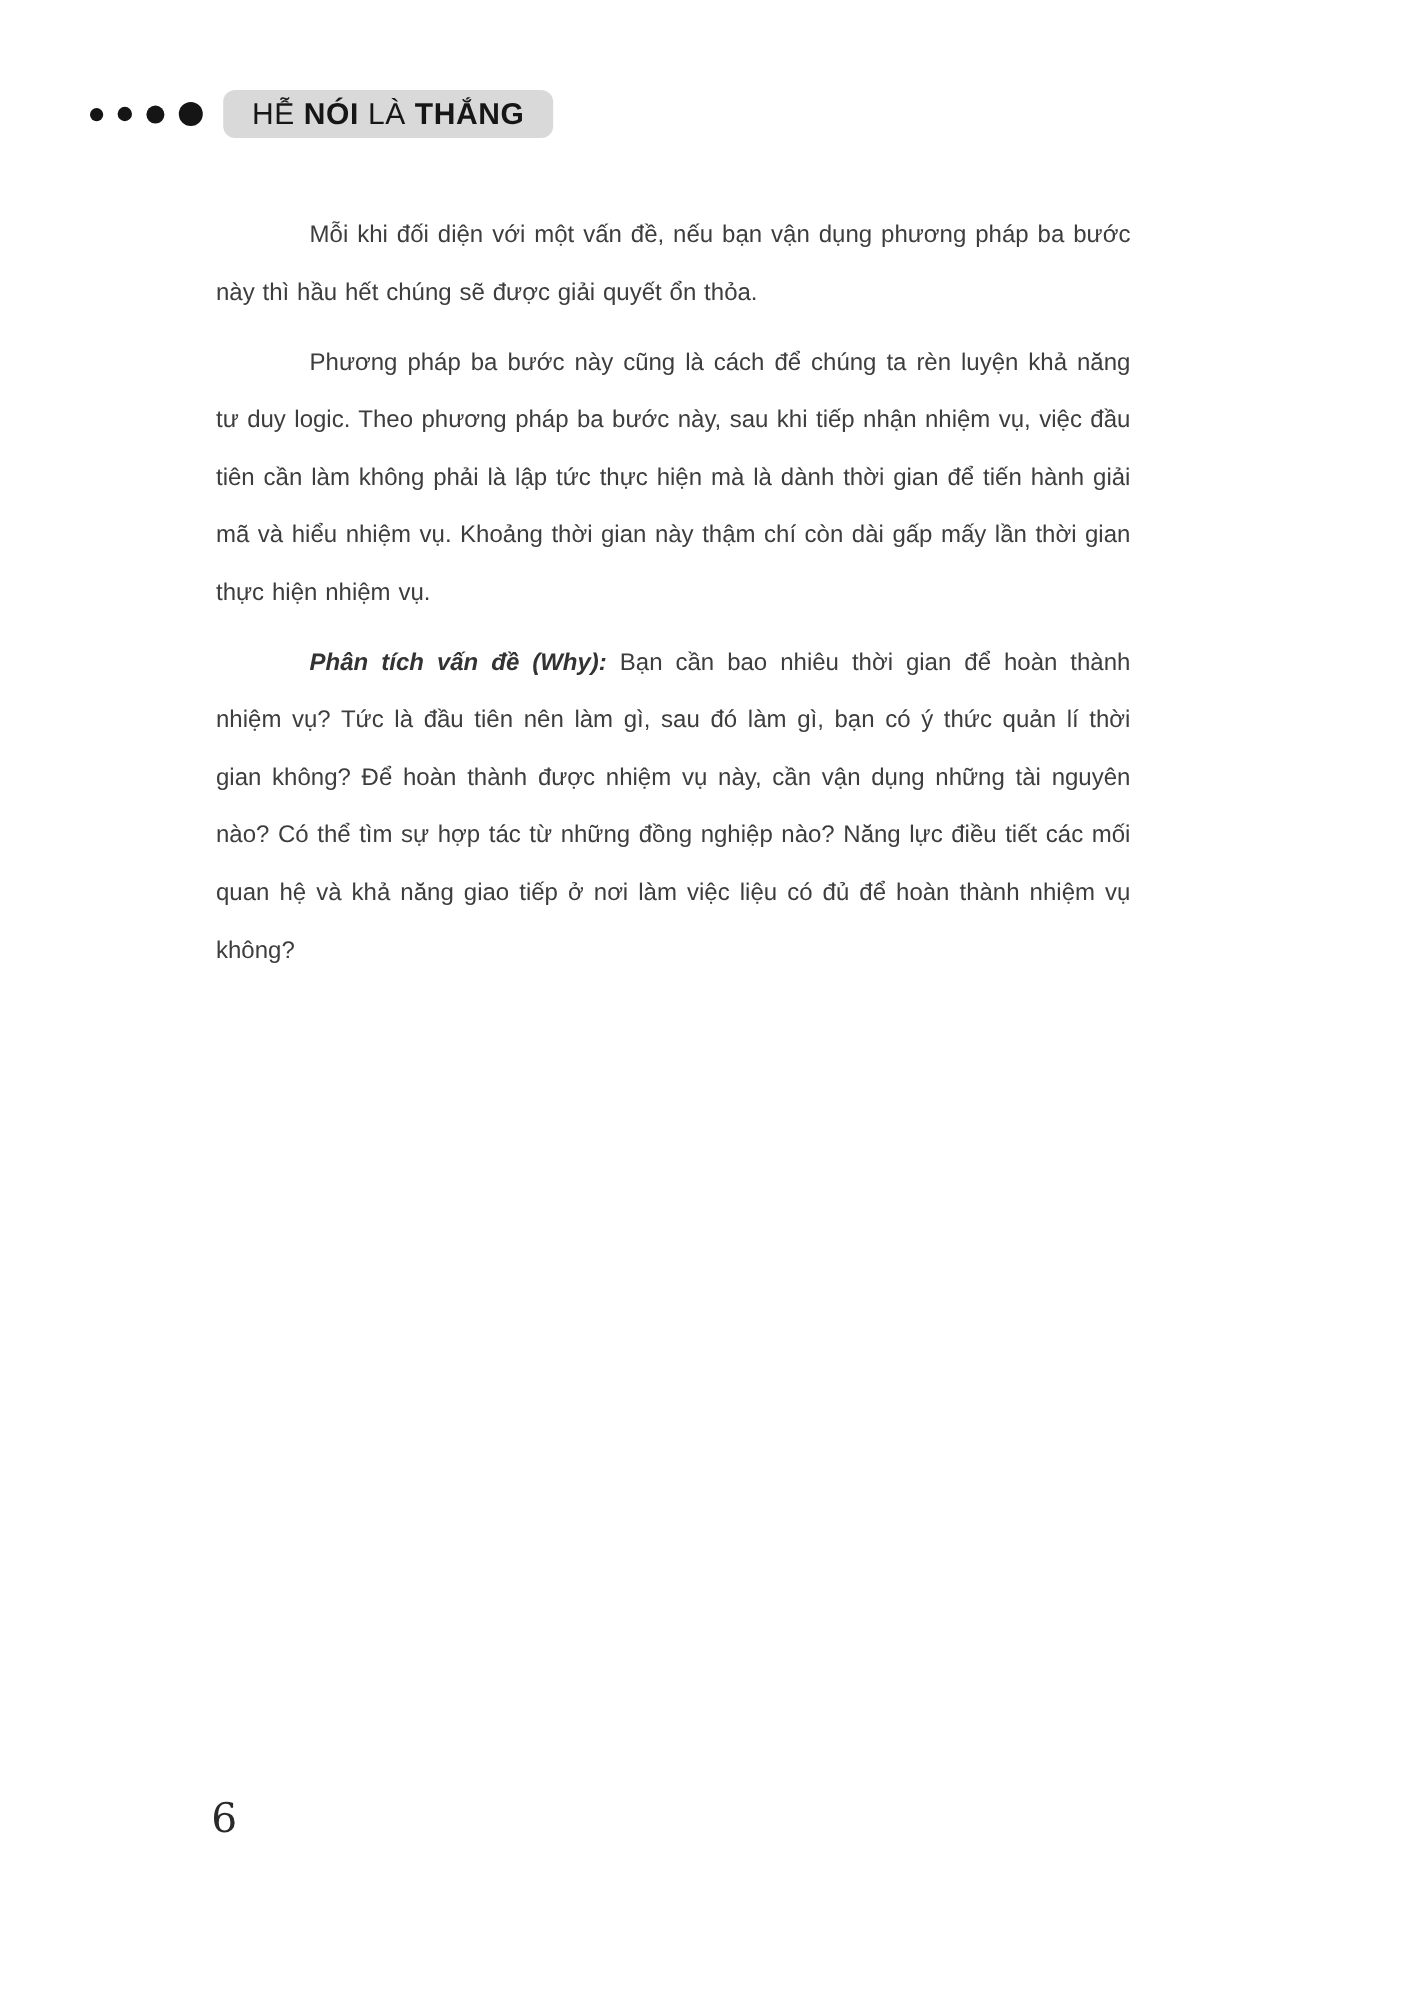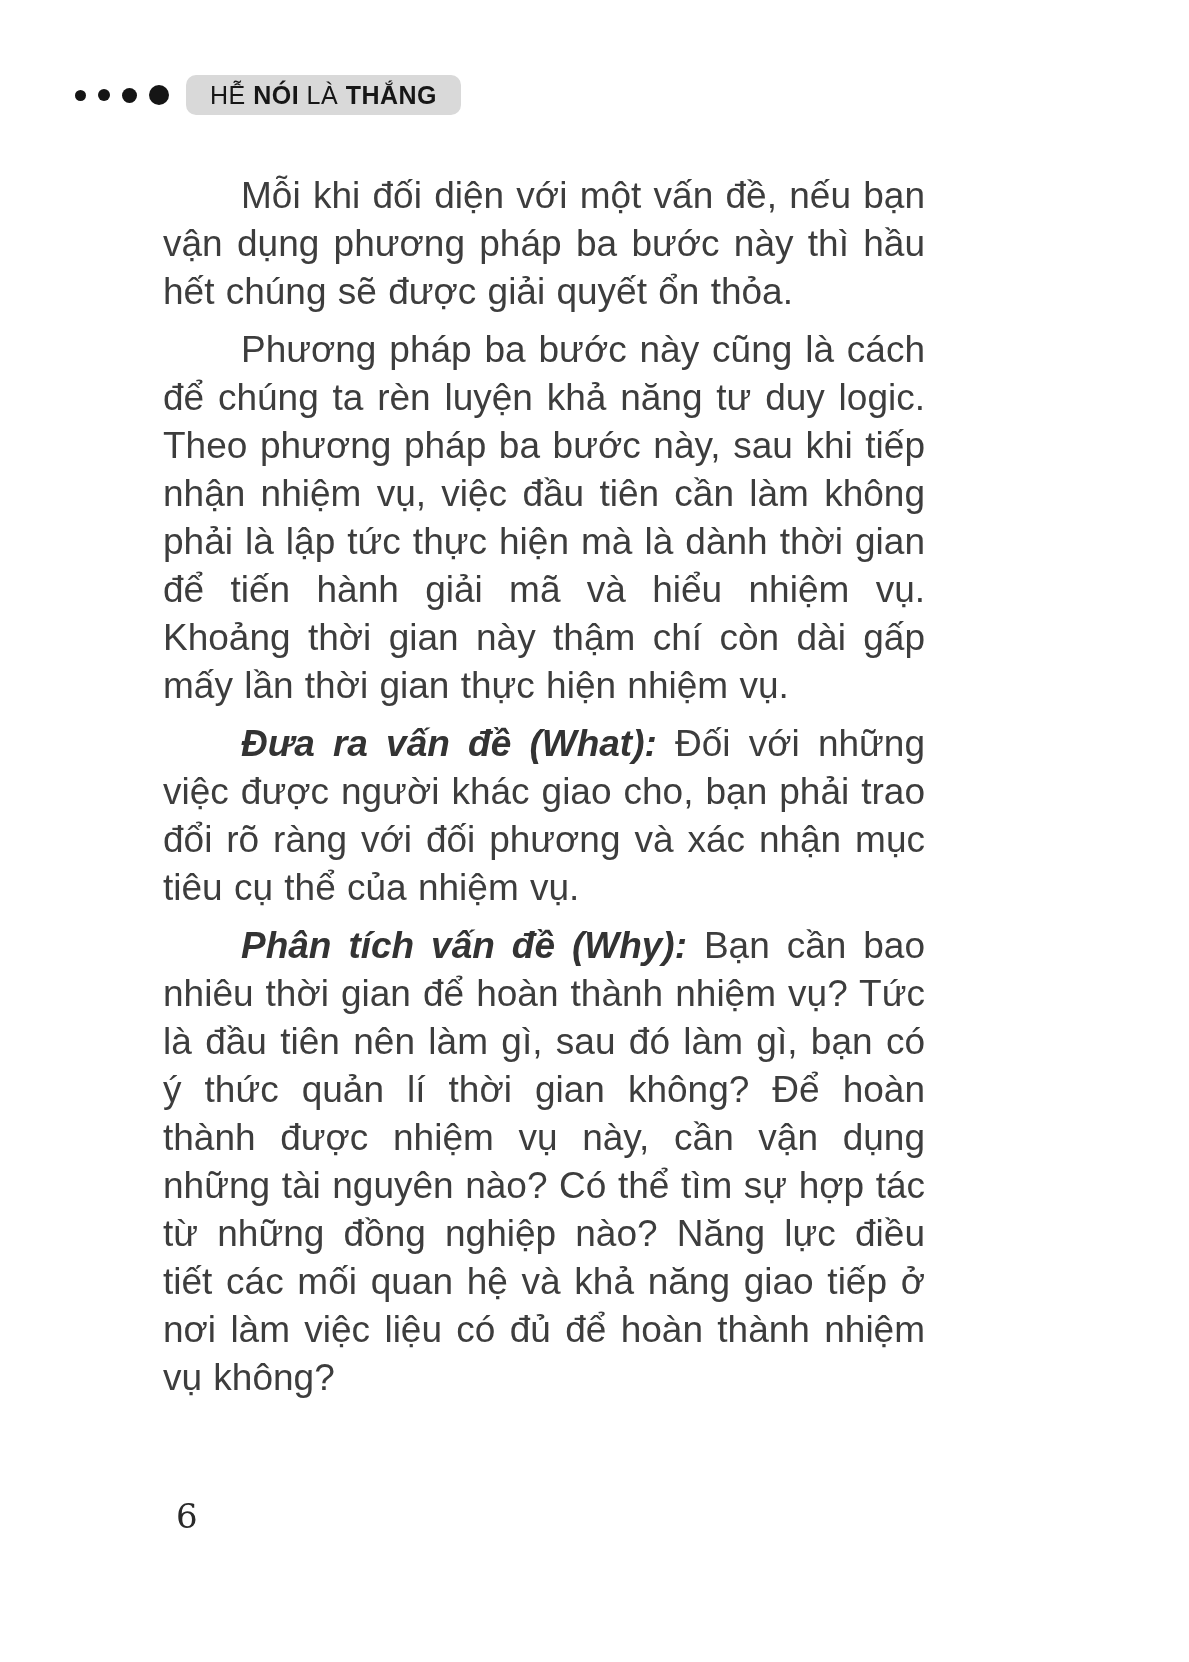--- a/index.html
+++ b/index.html
@@ -46,25 +46,25 @@
     box-sizing: border-box;
     color: #161616;
     font-size: 25px;
     letter-spacing: 0.5px;
     white-space: pre;
   }
   .title-badge .part { font-weight: 400; }
   .title-badge .part.bold { font-weight: 800; }
   .content {
     position: absolute;
-    left: 163px;
+    left: 180px;
     top: 172px;
     width: 762px;
     color: #3d3d3d;
-    font-size: 37px;
+    font-size: 20px;
     line-height: 48px;
     text-align: justify;
   }
   .para {
     margin: 0 0 10px 0;
     text-indent: 78px;
     word-spacing: 1px;
   }
   .para .lead {
     font-weight: 700;
@@ -89,17 +89,16 @@
       <span class="dot"></span>
       <span class="dot"></span>
       <span class="dot"></span>
     </div>
   <div class="title-badge" id="titleBadge"><span class="part">HỄ </span><span class="part bold">NÓI</span><span class="part"> LÀ </span><span class="part bold">THẮNG</span></div>
 </header>
 
 <main class="content" id="content">
     <p class="para">Mỗi khi đối diện với một vấn đề, nếu bạn vận dụng phương pháp ba bước này thì hầu hết chúng sẽ được giải quyết ổn thỏa.</p>
     <p class="para">Phương pháp ba bước này cũng là cách để chúng ta rèn luyện khả năng tư duy logic. Theo phương pháp ba bước này, sau khi tiếp nhận nhiệm vụ, việc đầu tiên cần làm không phải là lập tức thực hiện mà là dành thời gian để tiến hành giải mã và hiểu nhiệm vụ. Khoảng thời gian này thậm chí còn dài gấp mấy lần thời gian thực hiện nhiệm vụ.</p>
-    <p class="para"><strong class="lead">Đưa ra vấn đề (What):</strong> <span>Đối với những việc được người khác giao cho, bạn phải trao đổi rõ ràng với đối phương và xác nhận mục tiêu cụ thể của nhiệm vụ.</span></p>
     <p class="para"><strong class="lead">Phân tích vấn đề (Why):</strong> <span>Bạn cần bao nhiêu thời gian để hoàn thành nhiệm vụ? Tức là đầu tiên nên làm gì, sau đó làm gì, bạn có ý thức quản lí thời gian không? Để hoàn thành được nhiệm vụ này, cần vận dụng những tài nguyên nào? Có thể tìm sự hợp tác từ những đồng nghiệp nào? Năng lực điều tiết các mối quan hệ và khả năng giao tiếp ở nơi làm việc liệu có đủ để hoàn thành nhiệm vụ không?</span></p>
   </main>
 
 <div class="page-number">6</div>
 
 </body></html>

